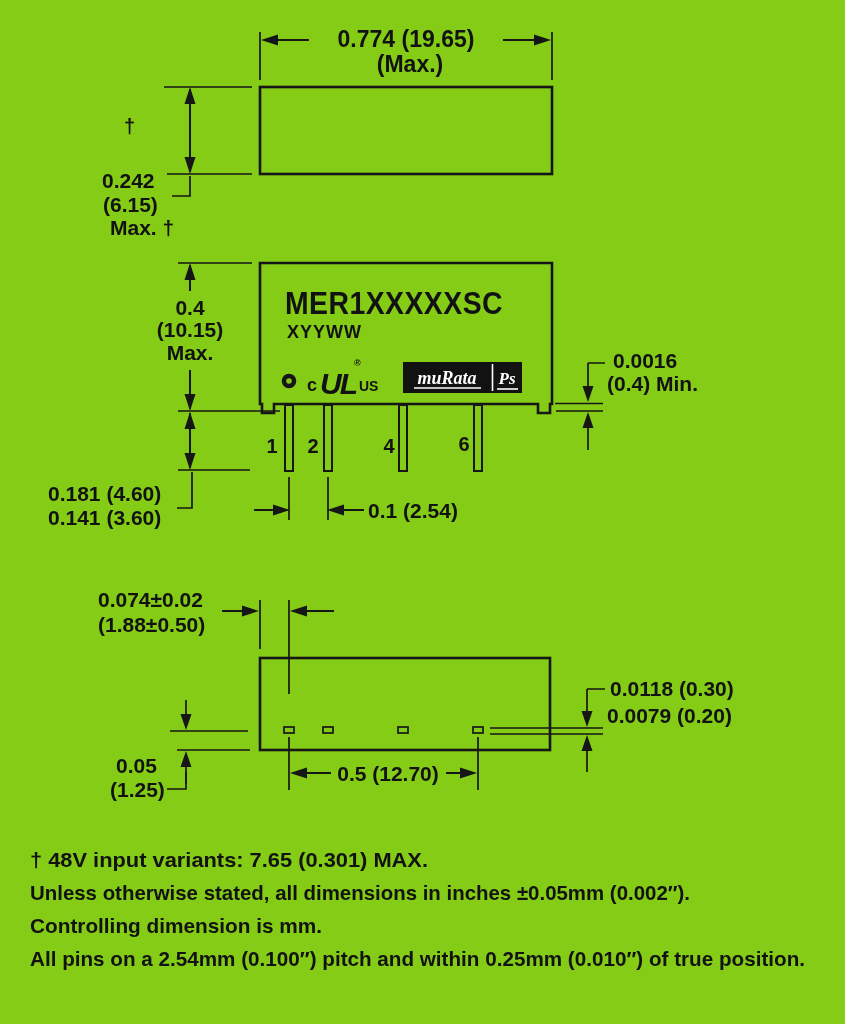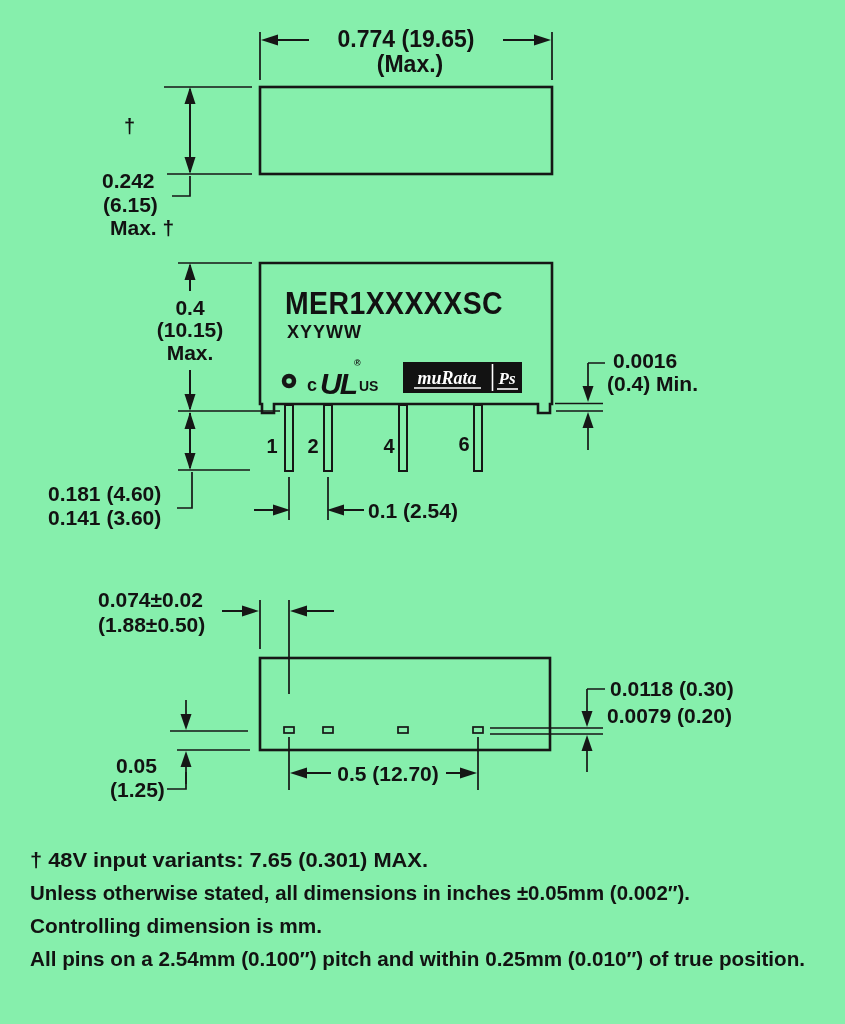--- a/index.html
+++ b/index.html
@@ -1,16 +1,16 @@
 <!DOCTYPE html>
 <html><head>
 <meta charset="utf-8">
 <style>
   html,body{margin:0;padding:0;background:#ffffff;}
-  #canvas{position:relative;width:845px;height:1024px;background:#86efac;overflow:hidden;}
+  #canvas{position:relative;width:845px;height:1024px;background:#84cc16;overflow:hidden;}
   svg{position:absolute;left:0;top:0;}
   .ln{stroke:#161616;stroke-width:2;fill:none;stroke-linecap:butt;}
   .thick{stroke-width:2.6;}
   .thin{stroke-width:1.7;}
   .ah{fill:#161616;stroke:none;}
   .lbl{font-family:"Liberation Sans",sans-serif;font-weight:700;fill:#121212;}
   .fs21{font-size:21px;}
   .fs20{font-size:20px;}
   .fs23{font-size:23px;}
   .mid{text-anchor:middle;}

